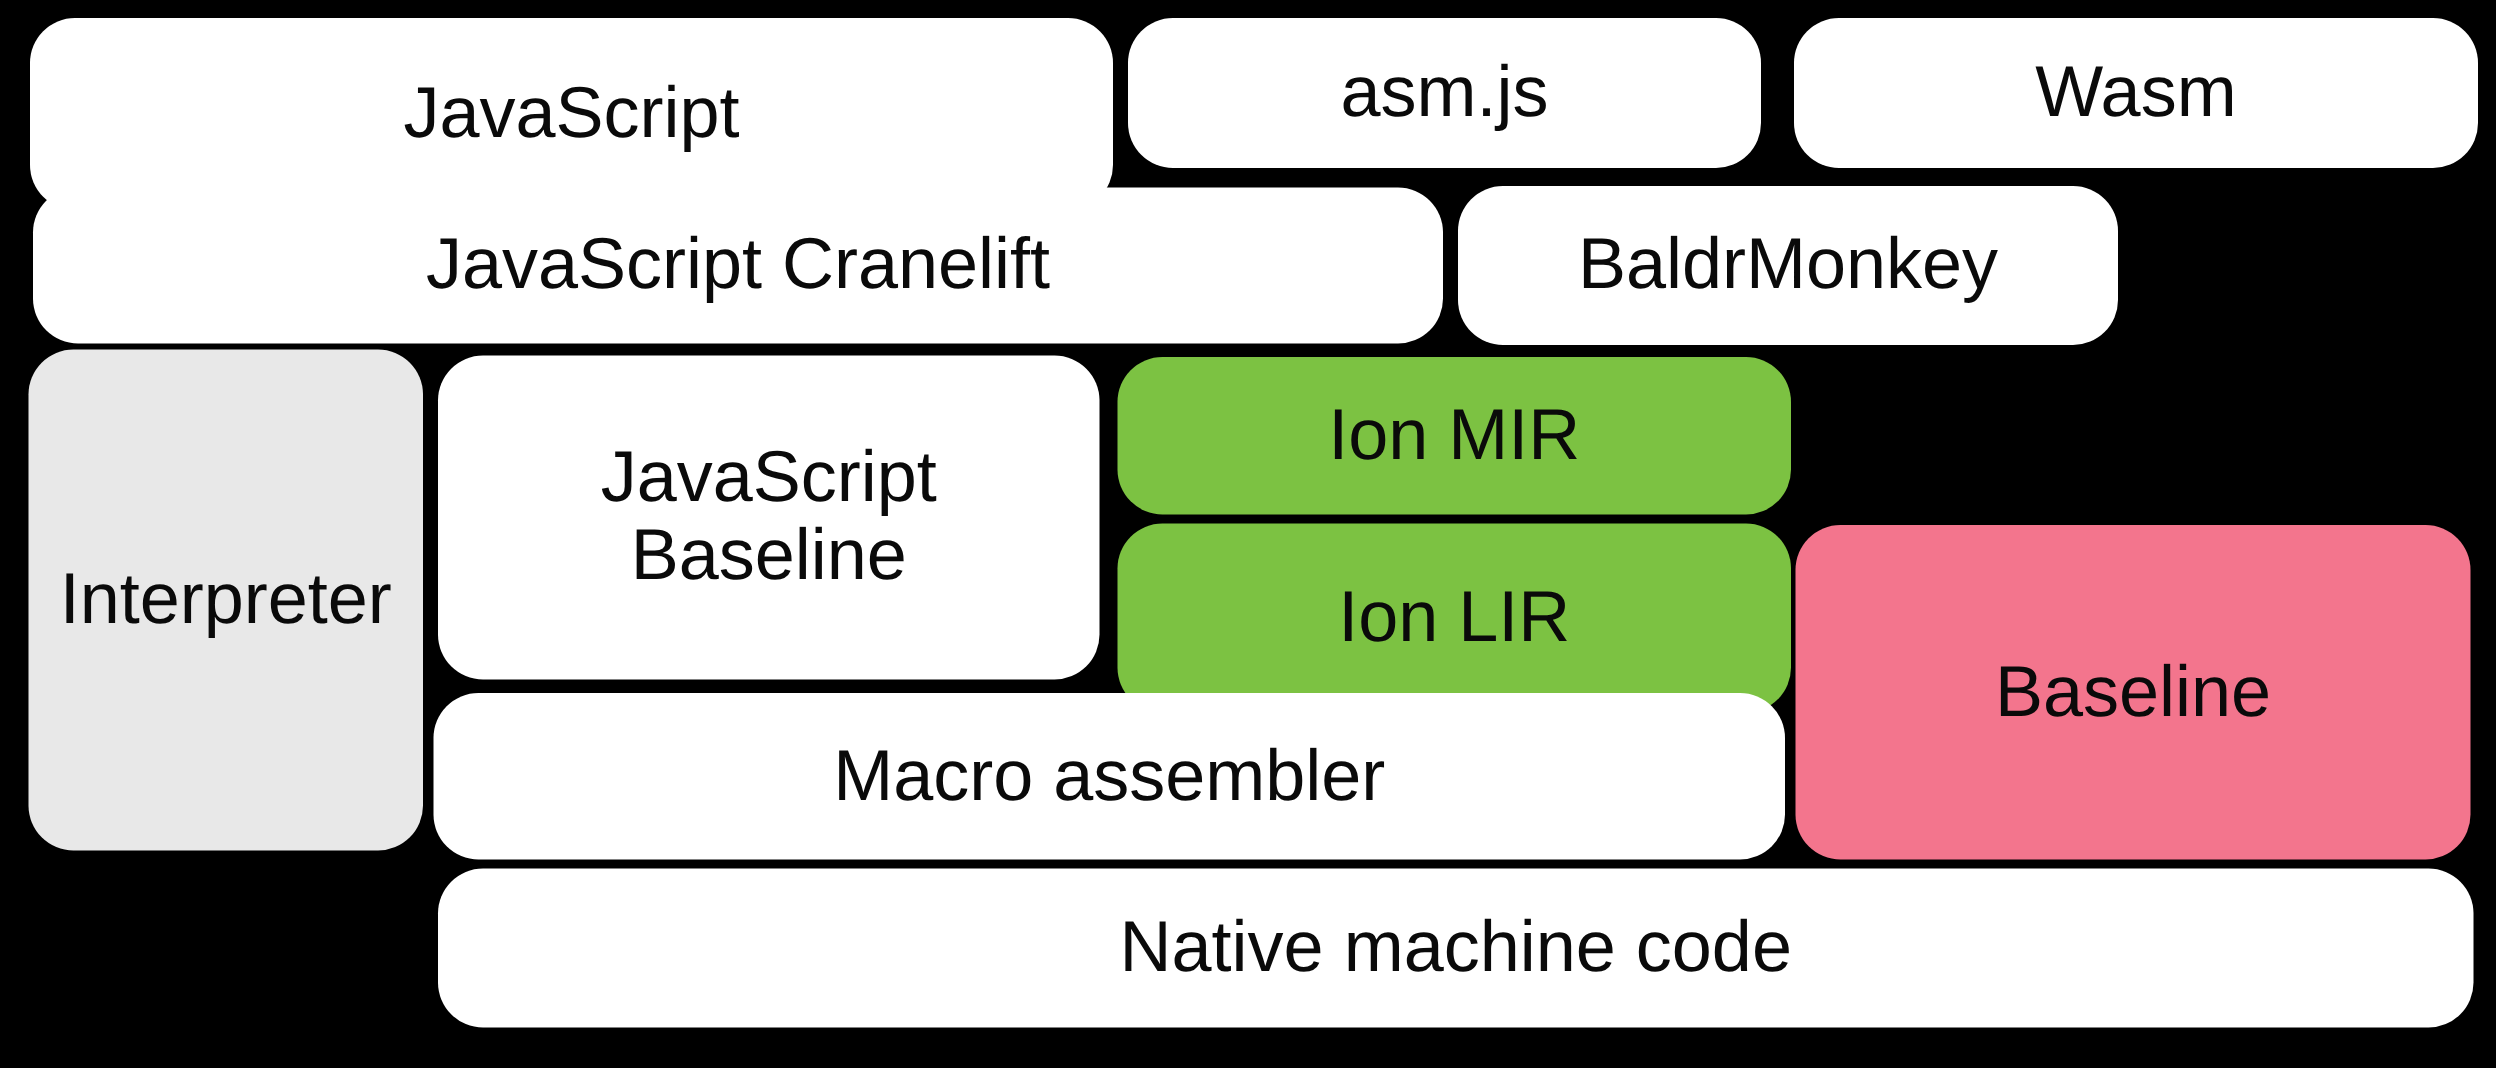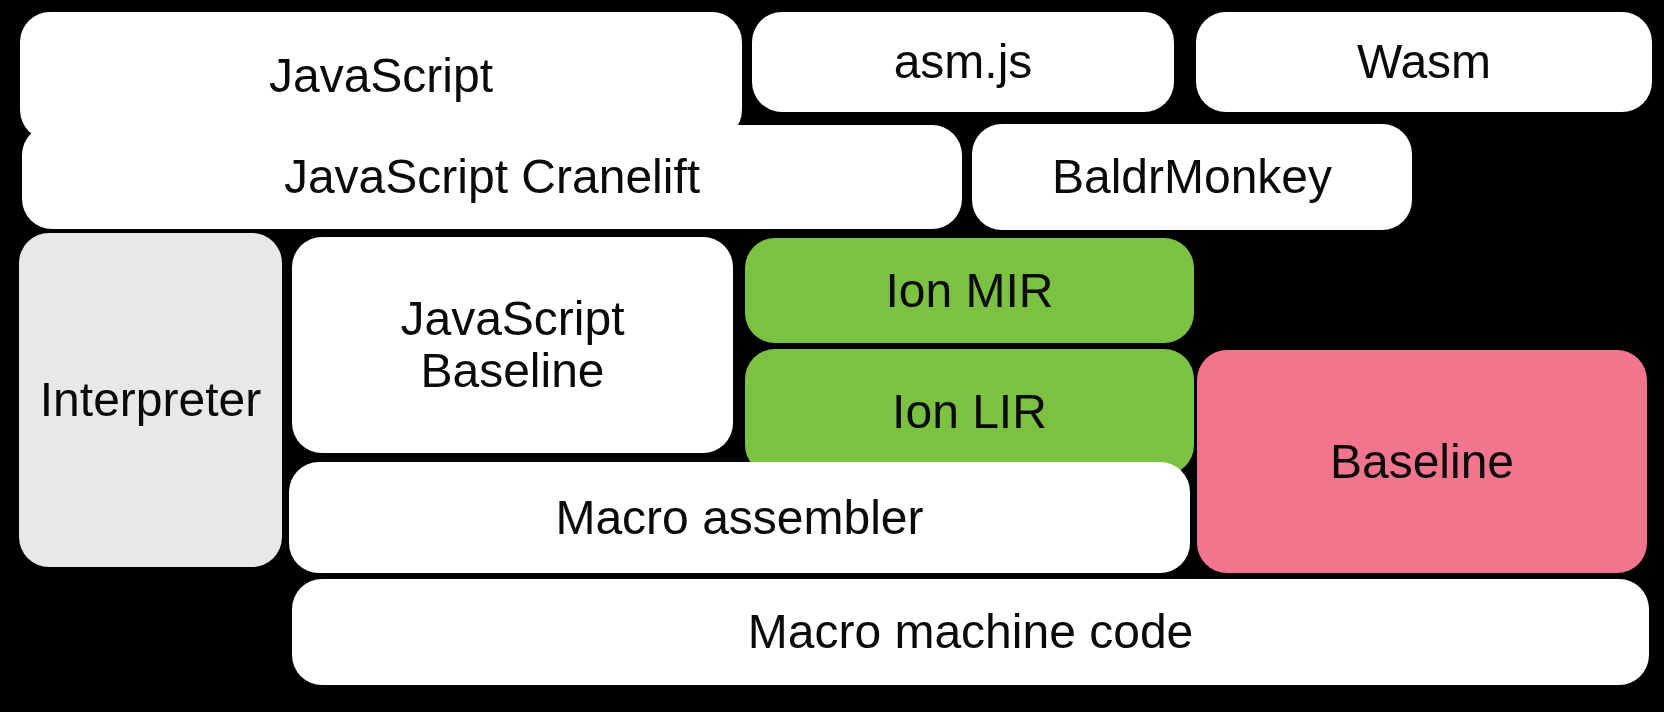--- a/index.html
+++ b/index.html
@@ -91,16 +91,16 @@
 
   <div class="box fill-pink" id="b-cranelift">
     <span class="label">Baseline</span>
   </div>
 
   <div class="box fill-white" id="b-macro-assembler">
     <span class="label">Macro assembler</span>
   </div>
 
   <div class="box fill-white" id="b-native-machine-code">
-    <span class="label">Macro machine code</span>
+    <span class="label">Native machine code</span>
   </div>
 
 </div>
 
 </body></html>

